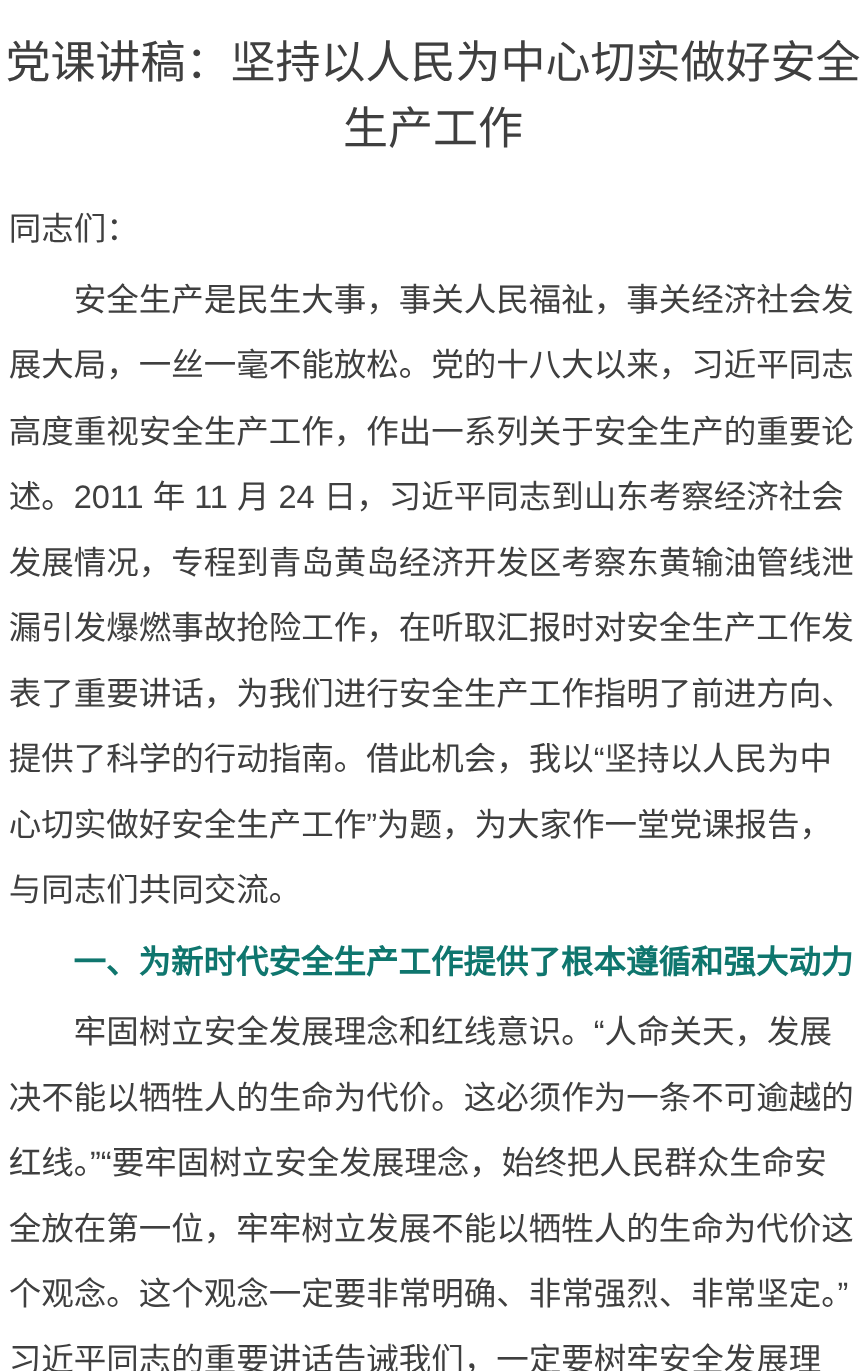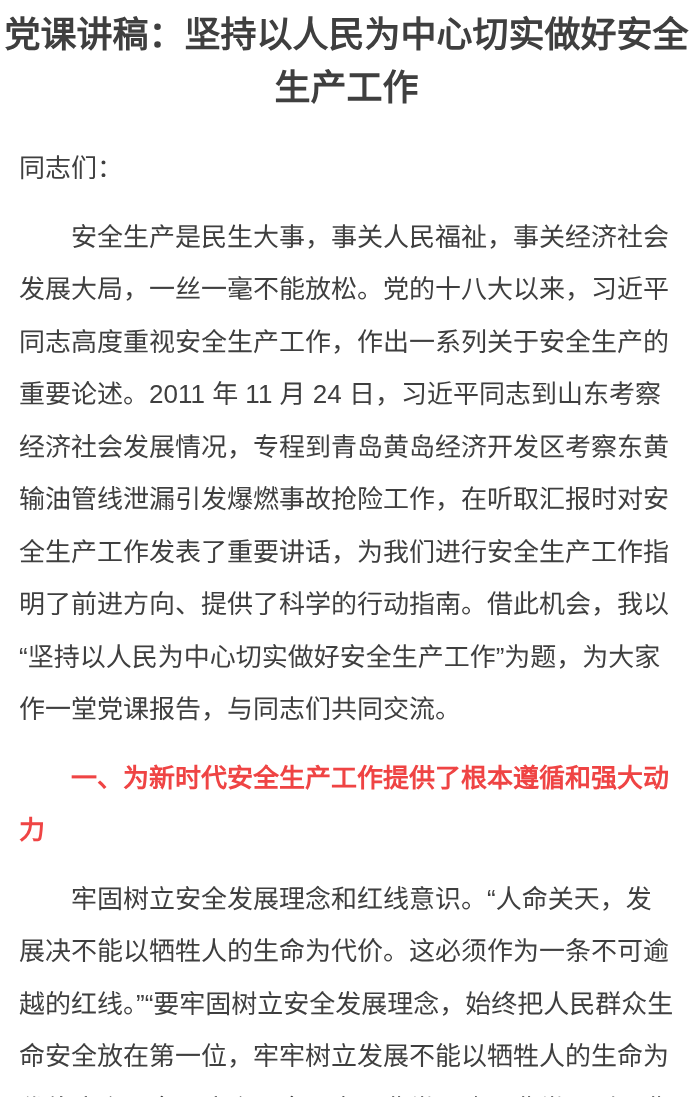--- a/index.html
+++ b/index.html
@@ -13,45 +13,45 @@
     overflow: hidden;
     font-family: "Liberation Sans", sans-serif;
     color: #3f3f3f;
   }
   .page {
     box-sizing: border-box;
     width: 693px;
     padding: 0 3px;
   }
   .doc-title {
-    margin: 8px 0 28px 0;
+    margin: 23px 0 28px 0;
     font-size: 36px;
     line-height: 53px;
-    font-weight: 700;
+    font-weight: 400;
     text-align: center;
     color: #3f3f3f;
   }
   .doc-body {
     font-size: 26px;
     line-height: 52.5px;
   }
   .doc-body p {
-    margin: 16px;
+    margin: 4px;
     padding: 0;
   }
   .salutation {
     text-indent: 0;
   }
   .body-para {
     text-indent: 2em;
   }
   .section-heading {
     text-indent: 2em;
     font-weight: 700;
-    color: #ef4444;
+    color: #0f766e;
   }
 </style>
 </head>
 <body>
 
 <div class="page">
   <h1 class="doc-title">党课讲稿：坚持以人民为中心切实做好安全生产工作</h1>
 
   <div class="doc-body">
     <p class="salutation">同志们：</p>

